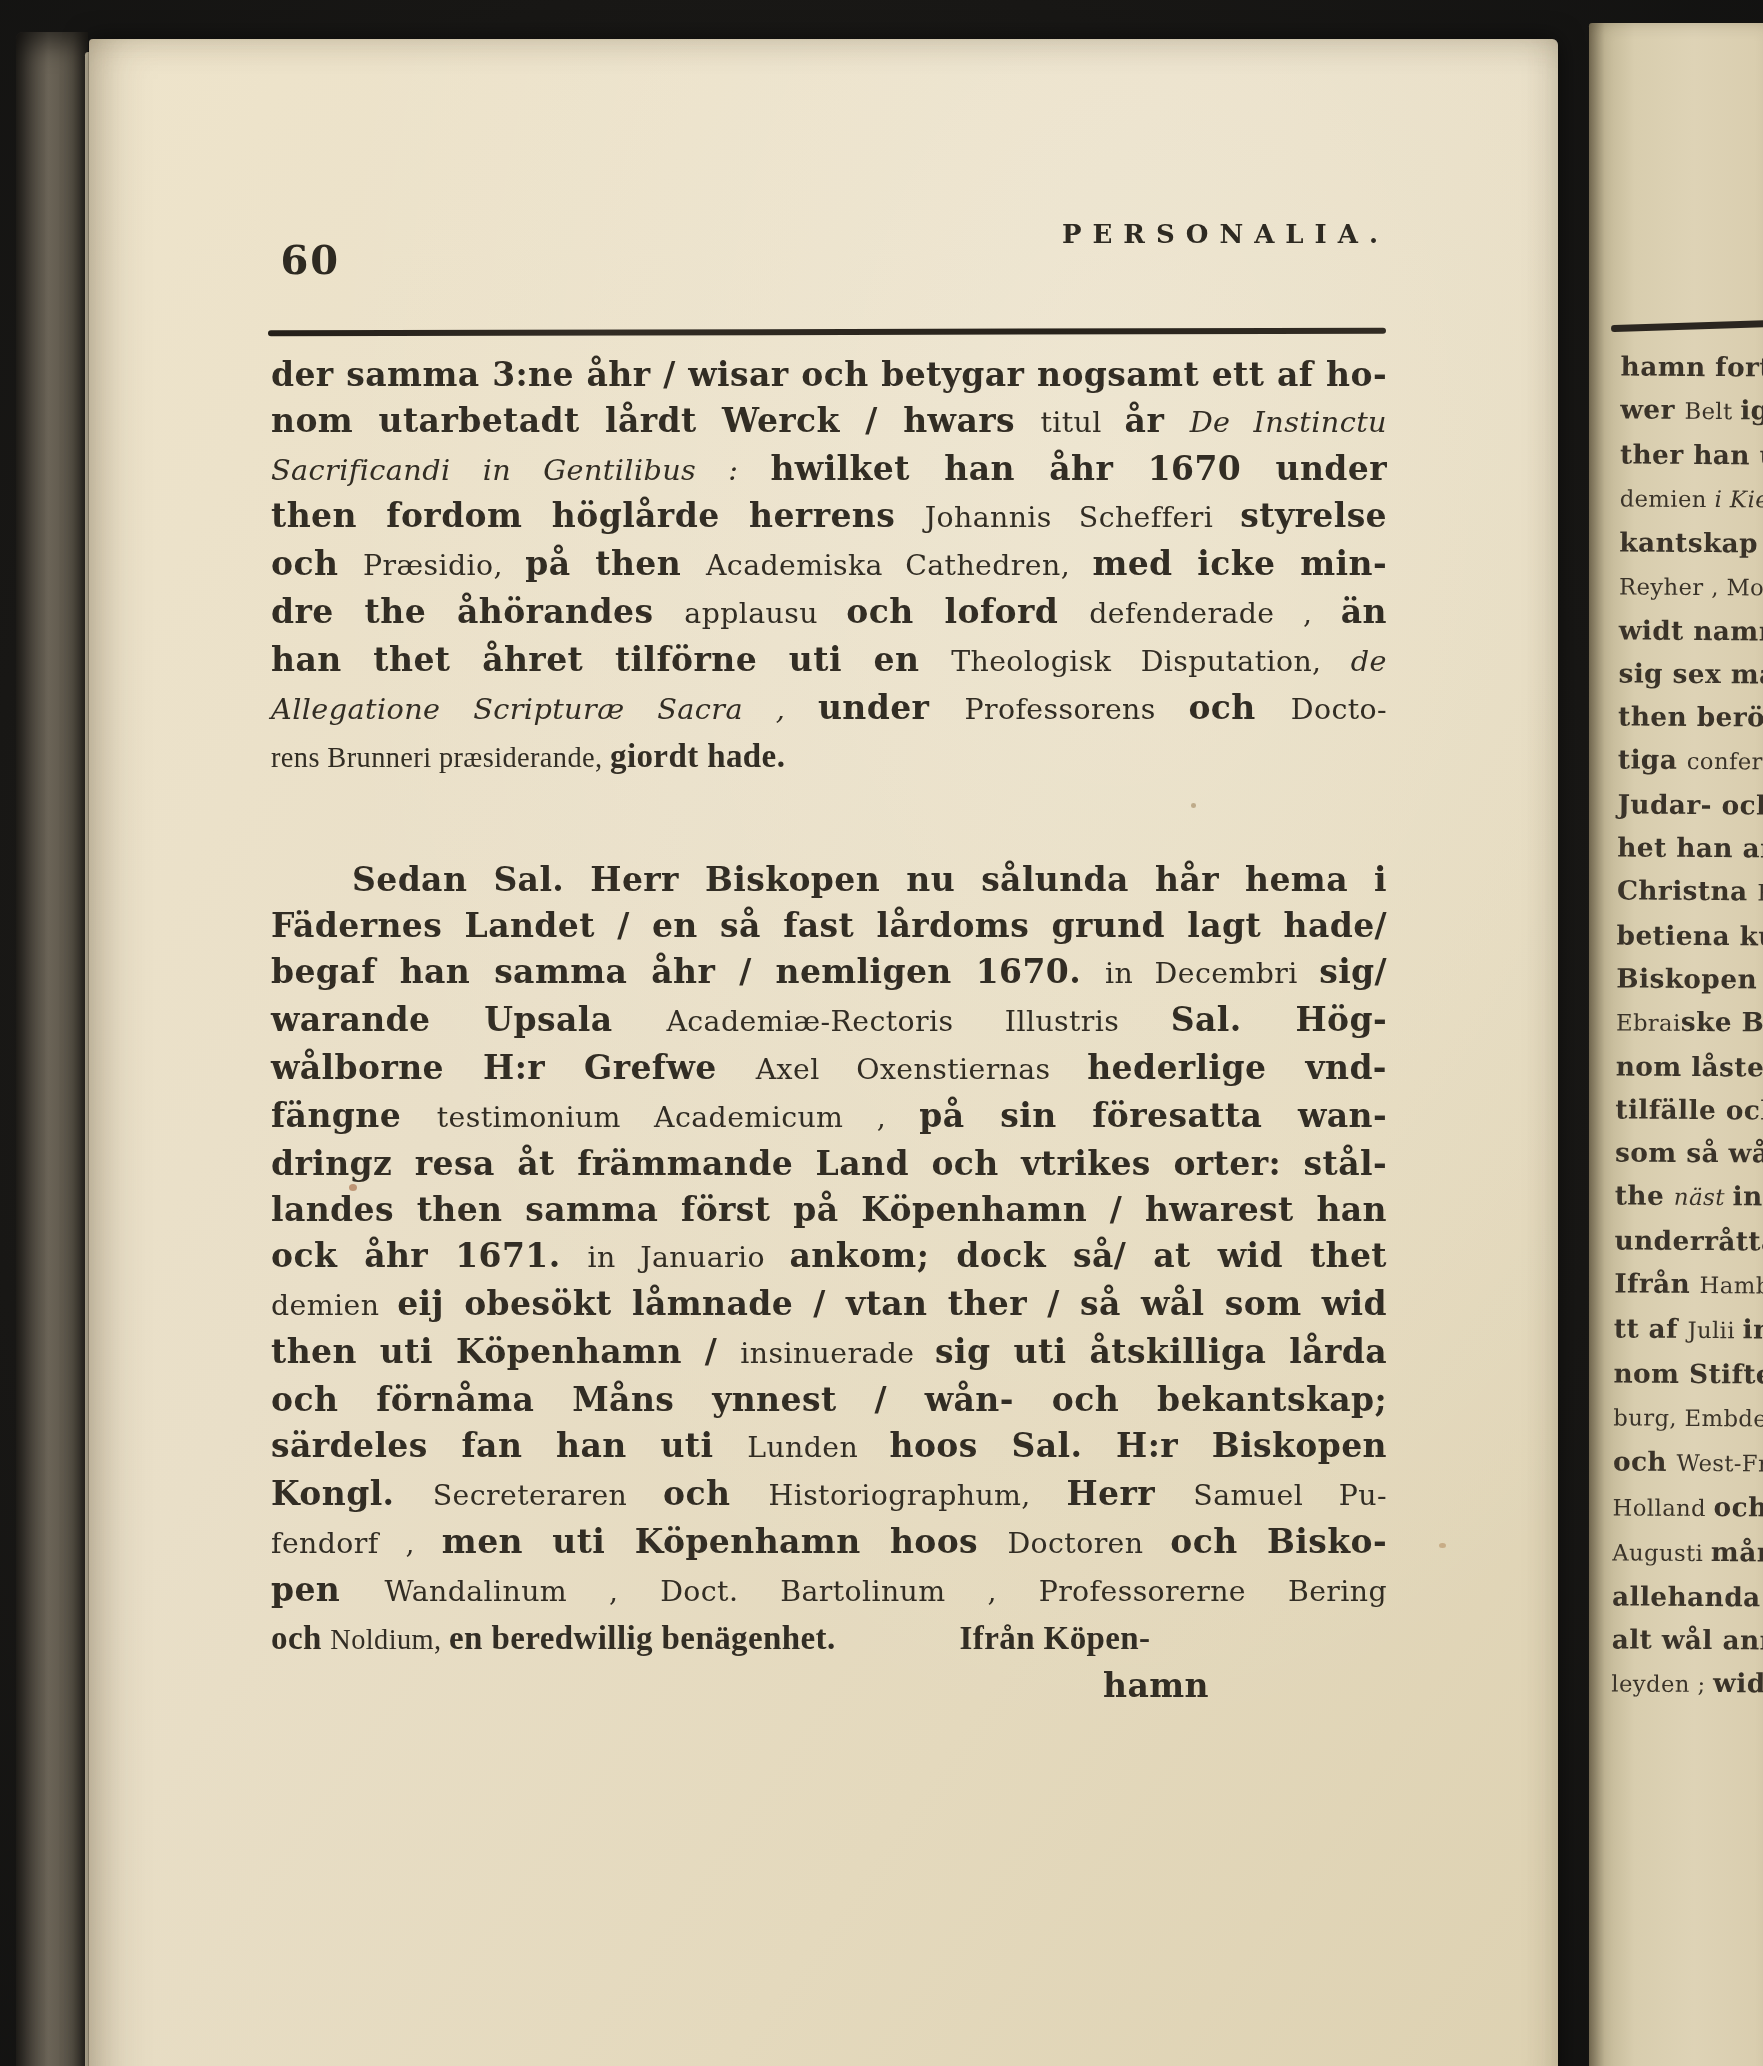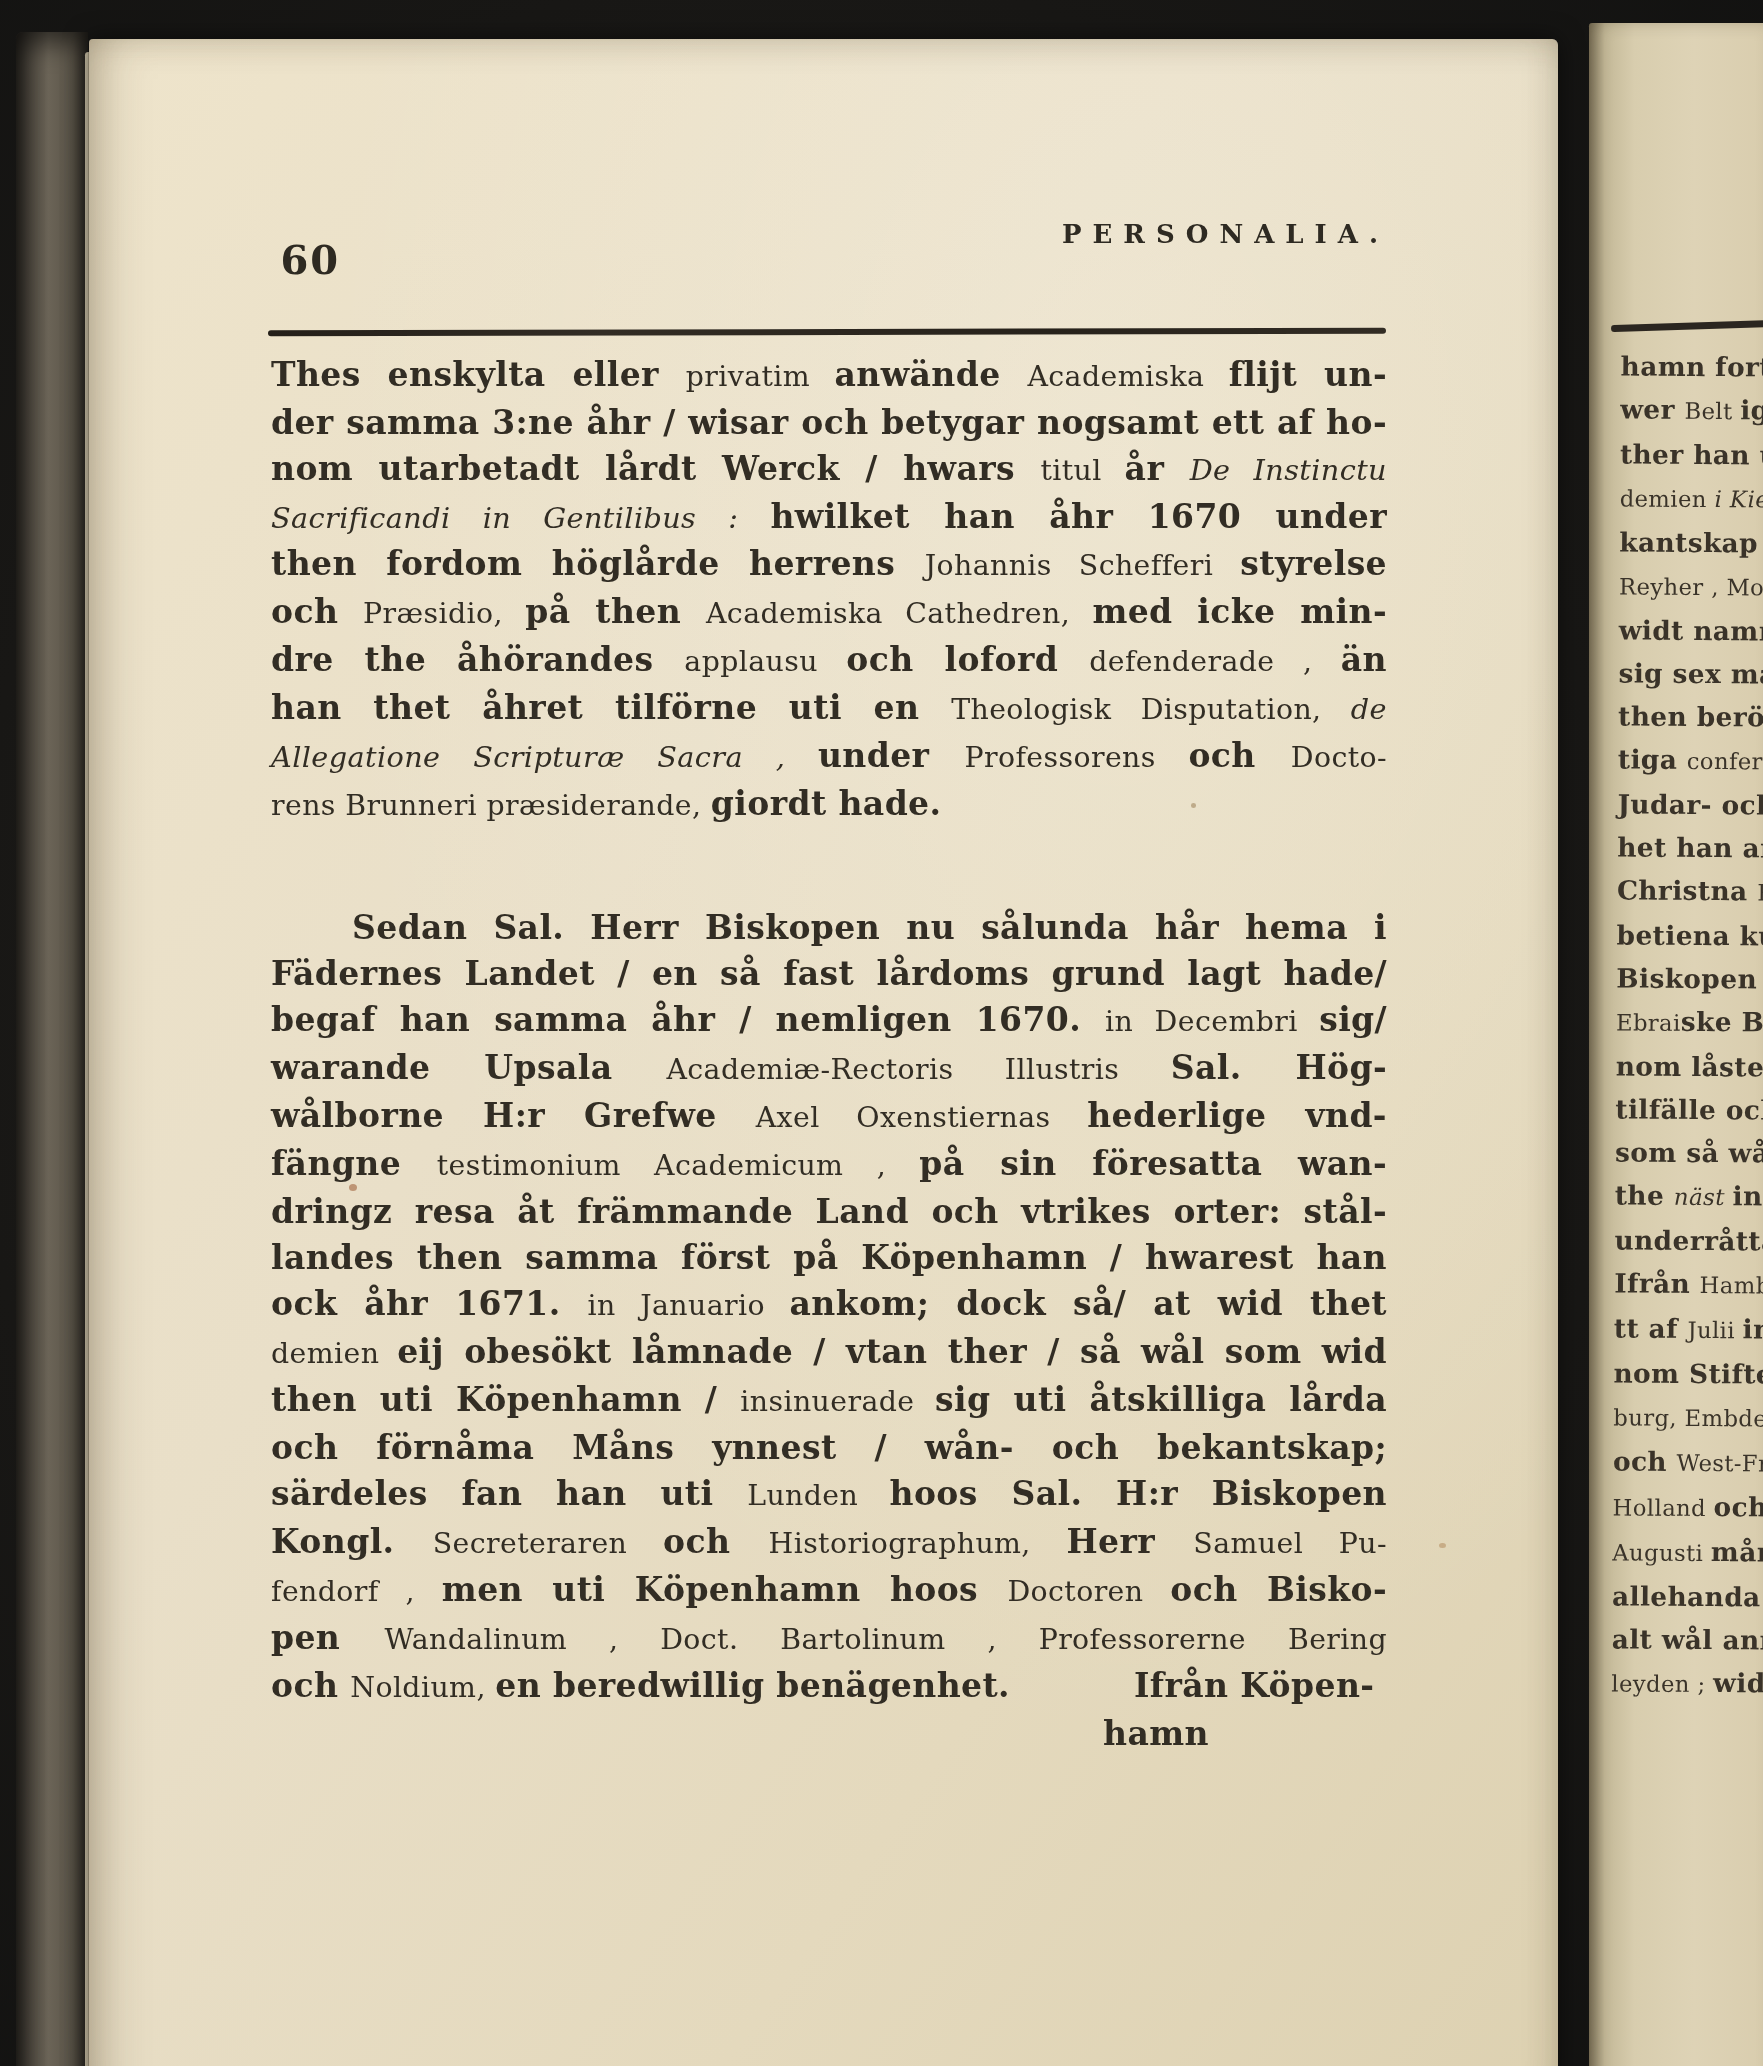--- a/index.html
+++ b/index.html
@@ -40,21 +40,21 @@
   .hrule{
     position:absolute;left:268px;top:329px;width:1118px;height:6.2px;
     background:linear-gradient(90deg,#241f19,#322c24 30%,#27221b 70%,#322c24);
     border-radius:3.7px;transform:rotate(-.12deg);
   }
   
   .textblock{position:absolute;left:271px;top:352px;width:1116px;color:#322d24;}
   .para{font-size:33px;line-height:46px;text-align:justify;}
   .para + .para{margin-top:76px;}
   .line{text-align:justify;text-align-last:justify;min-height:46px;}
-  .line.nj{text-align-last:auto;}
+  .line.nj{text-align-last:auto;font-family:Liberation Serif, serif;}
   .line.ra{text-align:center;text-align-last:right;padding-right:178px;}
   .line.ind{padding-left:81px;}
   .fr{font-weight:700;letter-spacing:0.4px;}
   .ro{font-weight:400;font-size:.86em;letter-spacing:0.4px;}
   .it{font-style:italic;font-weight:400;font-size:.87em;letter-spacing:0.4px;}
   .sp{display:inline-block;width:124px;}
   
   .stain1{position:absolute;left:260px;top:1145px;width:7.9px;height:7px;border-radius:50%;background:#9b5a33;opacity:.55;filter:blur(0.4px);}
   .stain2{position:absolute;left:1102px;top:764px;width:5.4px;height:5px;border-radius:50%;background:#8a6a3d;opacity:.45;filter:blur(0.4px);}
   .stain3{position:absolute;left:1350px;top:1504px;width:6.6px;height:5.4px;border-radius:50%;background:#a2713e;opacity:.4;filter:blur(0.4px);}
@@ -82,21 +82,20 @@
 </div>
 
 <div class="header">
   <div class="pagenum">60</div>
   <div class="ptitle">PERSONALIA.</div>
 </div>
 <div class="hrule"></div>
 
 <div class="textblock">
   <div class="para" id="para1">
-      <div class="line"><span class="fr">Thes enskylta eller </span><span class="ro">privatim </span><span class="fr">anwände </span><span class="ro">Academiska </span><span class="fr">flijt un-</span></div>
       <div class="line"><span class="fr">der samma 3:ne åhr / wisar och betygar nogsamt ett af ho-</span></div>
       <div class="line"><span class="fr">nom utarbetadt lårdt Werck / hwars </span><span class="ro">titul </span><span class="fr">år </span><span class="it">De Instinctu</span></div>
       <div class="line"><span class="it">Sacrificandi in Gentilibus : </span><span class="fr">hwilket han åhr 1670 under</span></div>
       <div class="line"><span class="fr">then fordom höglårde herrens </span><span class="ro">Johannis Schefferi </span><span class="fr">styrelse</span></div>
       <div class="line"><span class="fr">och </span><span class="ro">Præsidio, </span><span class="fr">på then </span><span class="ro">Academiska Cathedren, </span><span class="fr">med icke min-</span></div>
       <div class="line"><span class="fr">dre the åhörandes </span><span class="ro">applausu </span><span class="fr">och loford </span><span class="ro">defenderade , </span><span class="fr">än</span></div>
       <div class="line"><span class="fr">han thet åhret tilförne uti en </span><span class="ro">Theologisk Disputation, </span><span class="it">de</span></div>
       <div class="line"><span class="it">Allegatione Scripturæ Sacra , </span><span class="fr">under </span><span class="ro">Professorens </span><span class="fr">och </span><span class="ro">Docto-</span></div>
       <div class="line nj"><span class="ro">rens Brunneri præsiderande, </span><span class="fr">giordt hade.</span></div>
     </div>

